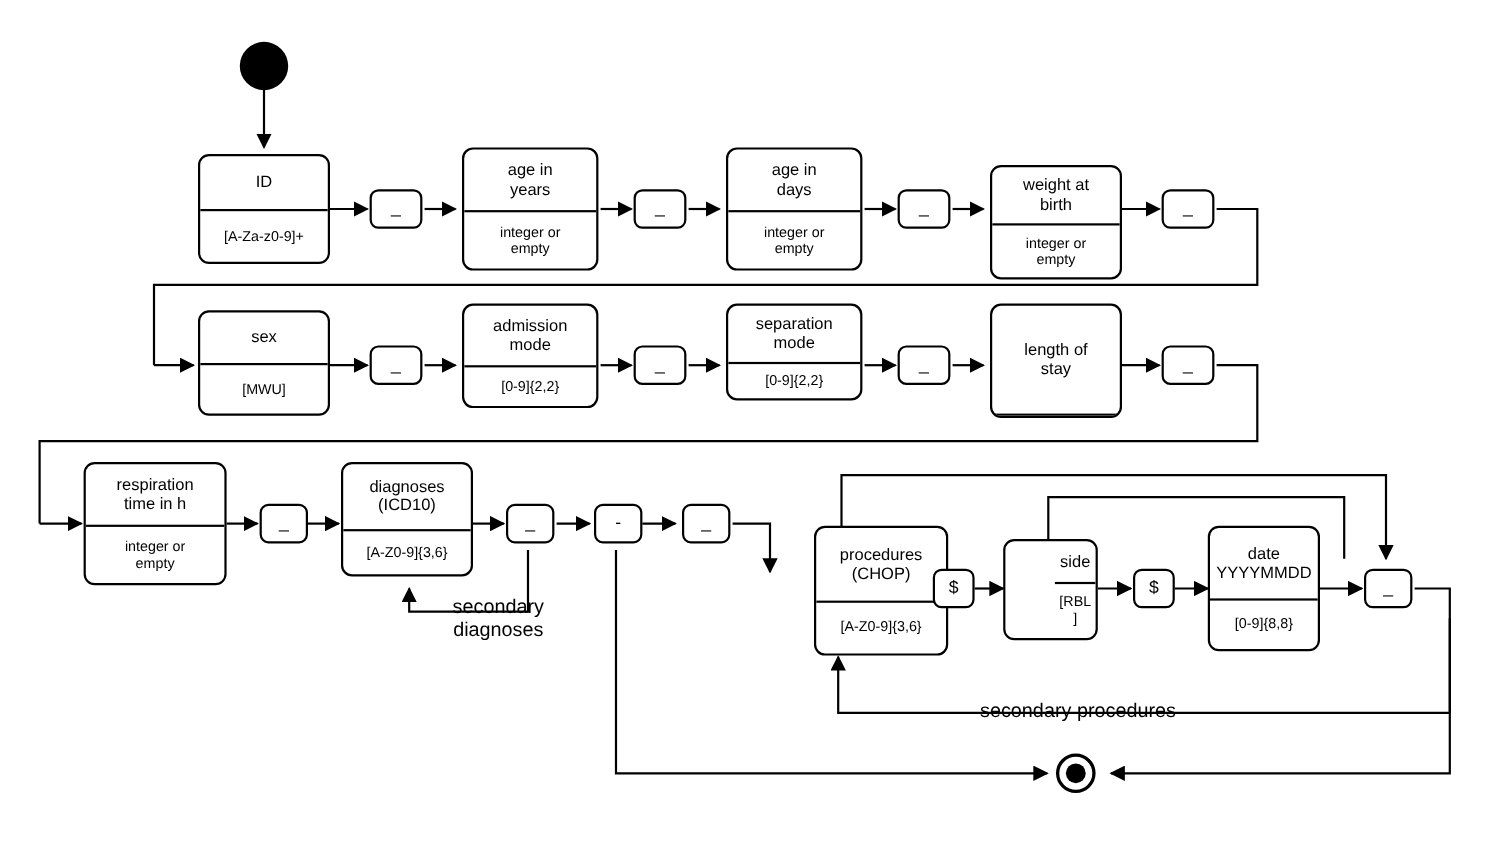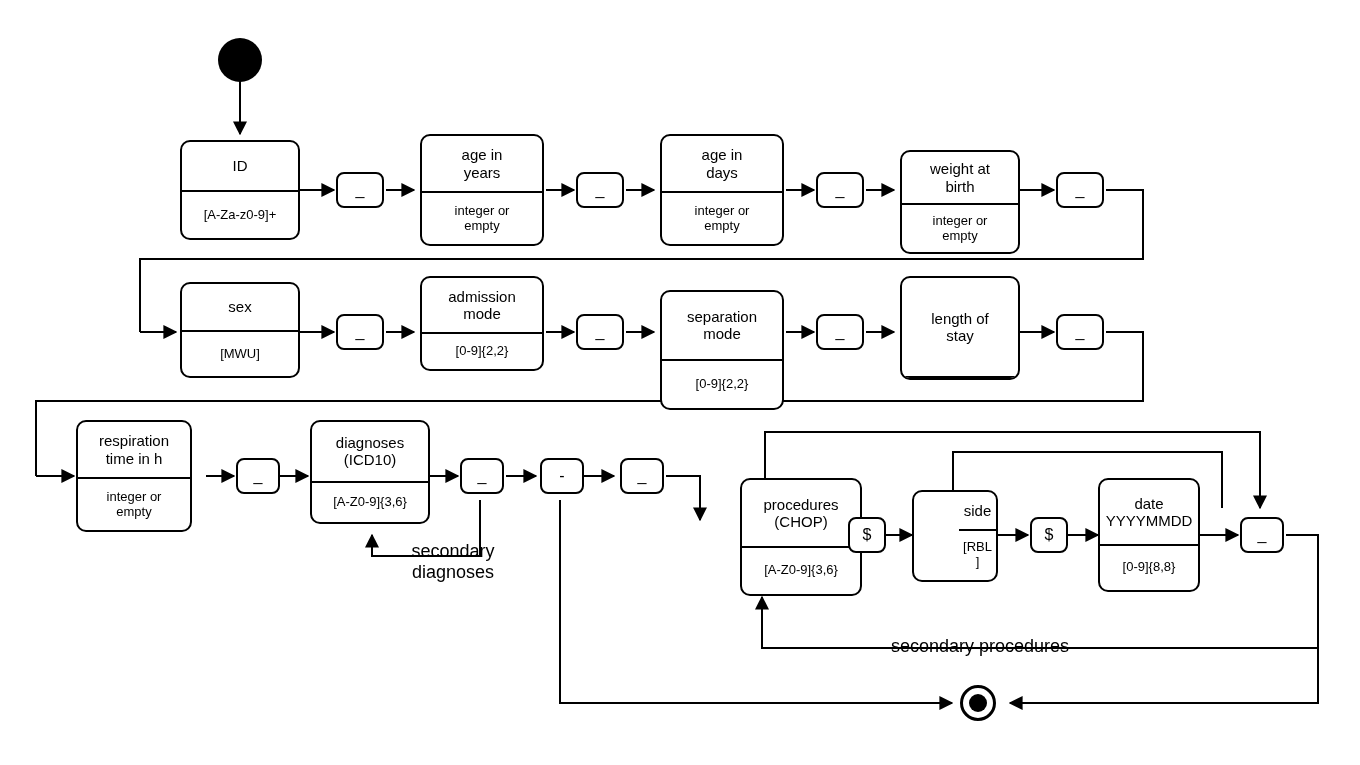--- a/index.html
+++ b/index.html
@@ -235,42 +235,42 @@
     <div class="top">admission
 mode</div>
     <div class="sep"></div>
     <div class="bot">[0-9]{2,2}</div>
   </div>
 
   <div class="node small" style="left:576px; top:314px; width:48px; height:36px;">
     <div class="only">_</div>
   </div>
 
-  <div class="node" style="left:660px; top:276px; width:124px; height:120px;margin-top:14px;">
+  <div class="node" style="left:660px; top:276px; width:124px; height:88px;">
     <div class="top">separation
 mode</div>
     <div class="sep"></div>
     <div class="bot">[0-9]{2,2}</div>
   </div>
 
   <div class="node small" style="left:816px; top:314px; width:48px; height:36px;">
     <div class="only">_</div>
   </div>
 
   <div class="node" style="left:900px; top:276px; width:120px; height:104px;">
     <div class="top">length of
 stay</div>
     <div class="sep"></div>
   </div>
 
   <div class="node small" style="left:1056px; top:314px; width:48px; height:36px;">
     <div class="only">_</div>
   </div>
 
-  <div class="node" style="left:76px; top:420px; width:116px; height:112px;">
+  <div class="node" style="left:76px; top:420px; width:130px; height:112px;">
     <div class="top">respiration
 time in h</div>
     <div class="sep"></div>
     <div class="bot">integer or
 empty</div>
   </div>
 
   <div class="node small" style="left:236px; top:458px; width:44px; height:36px;">
     <div class="only">_</div>
   </div>

